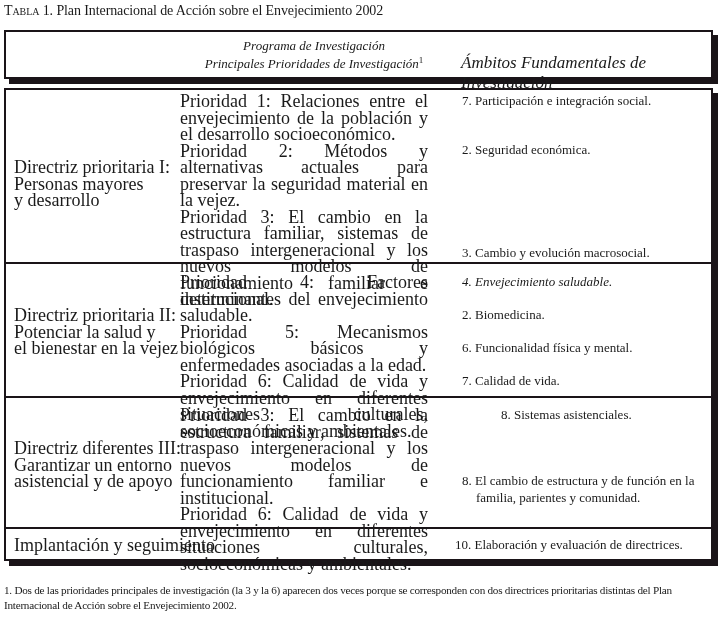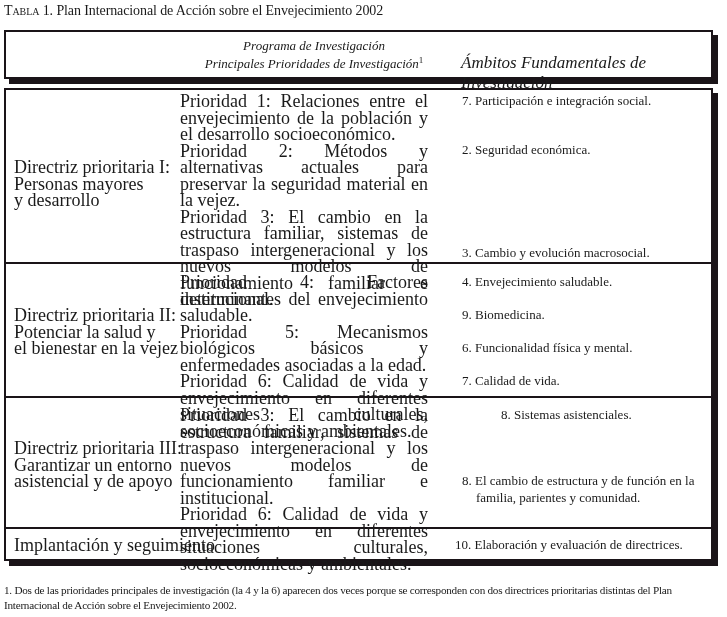--- a/index.html
+++ b/index.html
@@ -86,30 +86,30 @@
       <div>Directriz prioritaria II:</div>
       <div>Potenciar la salud y</div>
       <div>el bienestar en la vejez</div>
     </div>
     <div class="cell-pri" style="top:10px;">
       <div>Prioridad 4: Factores determinantes del envejecimiento saludable.</div>
       <div>Prioridad 5: Mecanismos biológicos básicos y enfermedades asociadas a la edad.</div>
       <div>Prioridad 6: Calidad de vida y envejecimiento en diferentes situaciones culturales, socioeconómicas y ambientales.</div>
     </div>
     <div class="cell-amb" style="top:10px;">
-      <div class="amb-item" style="top:0;">4. Envejecimiento saludable.</div>
-      <div class="amb-item" style="top:33px;">9. Biomedicina.</div>
+      <div class="amb-item" style="top:0;font-style:italic;">4. Envejecimiento saludable.</div>
+      <div class="amb-item" style="top:33px;">2. Biomedicina.</div>
       <div class="amb-item" style="top:66px;">6. Funcionalidad física y mental.</div>
       <div class="amb-item" style="top:99px;">7. Calidad de vida.</div>
     </div>
   </div>
 
   <div class="row" style="top:308px; height:129px;">
     <div class="cell-dir" style="top:42px;">
-      <div>Directriz prioritaria III:</div>
+      <div>Directriz diferentes III:</div>
       <div>Garantizar un entorno</div>
       <div>asistencial y de apoyo</div>
     </div>
     <div class="cell-pri" style="top:9px;">
       <div>Prioridad 3: El cambio en la estructura familiar, sistemas de traspaso intergeneracional y los nuevos modelos de funcionamiento familiar e institucional.</div>
       <div>Prioridad 6: Calidad de vida y envejecimiento en diferentes situaciones culturales, socioeconómicas y ambientales.</div>
     </div>
     <div class="cell-amb" style="top:9px;">
       <div class="amb-item" style="top:0;margin-left:39px;">8. Sistemas asistenciales.</div>
       <div class="amb-item" style="top:66px;">8. El cambio de estructura y de función en la familia, parientes y comunidad.</div>
@@ -120,13 +120,13 @@
     <div class="cell-dir" style="top:8px;">
       <div>Implantación y seguimiento</div>
     </div>
     <div class="cell-amb" style="top:8px; left:449px;">
       <div class="amb-item" style="top:0; width:260px;">10. Elaboración y evaluación de directrices.</div>
     </div>
   </div>
 
 </div>
 
-<div class="footnote">1. Dos de las prioridades principales de investigación (la 4 y la 6) aparecen dos veces porque se corresponden con dos directrices prioritarias distintas del Plan Internacional de Acción sobre el Envejecimiento 2002.</div>
+<div class="footnote">1. Dos de las prioridades principales de investigación (la 3 y la 6) aparecen dos veces porque se corresponden con dos directrices prioritarias distintas del Plan Internacional de Acción sobre el Envejecimiento 2002.</div>
 
 </body></html>

